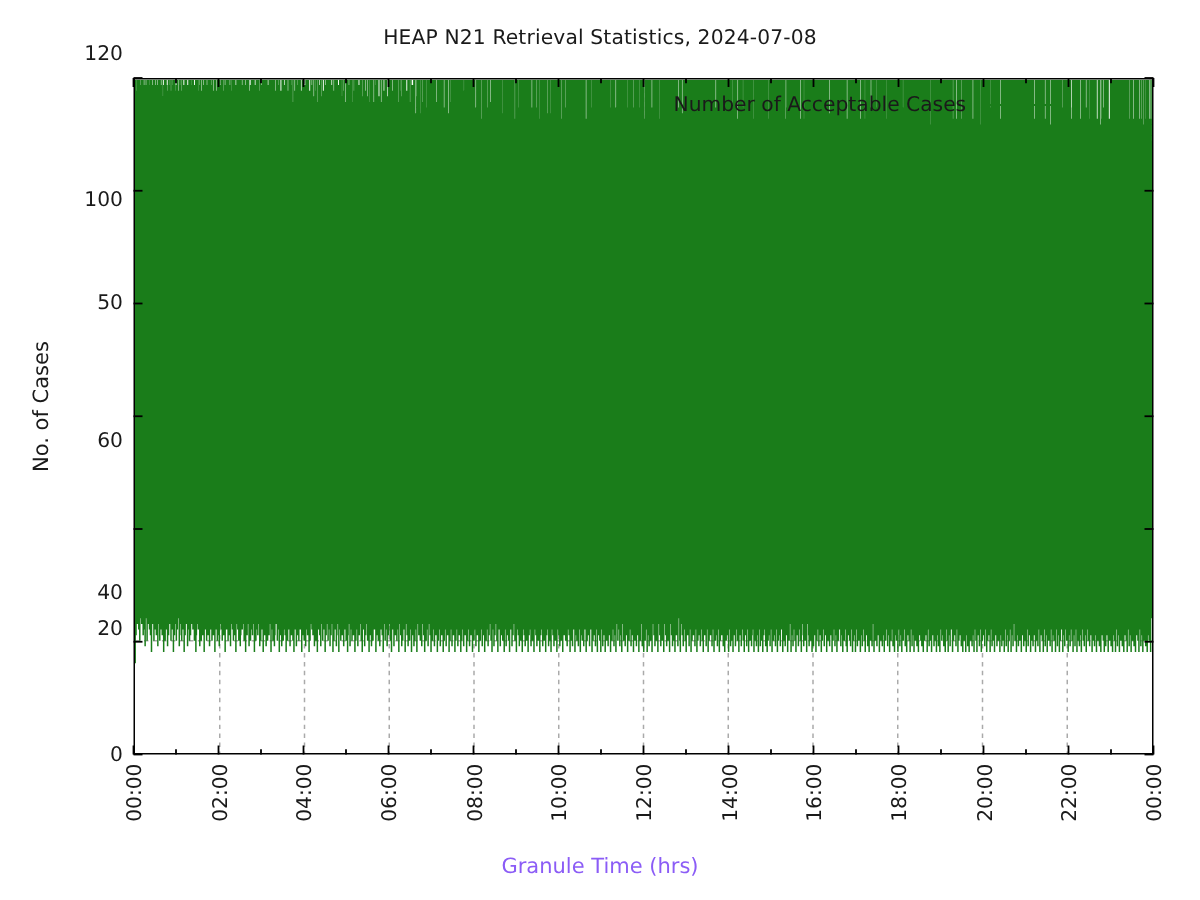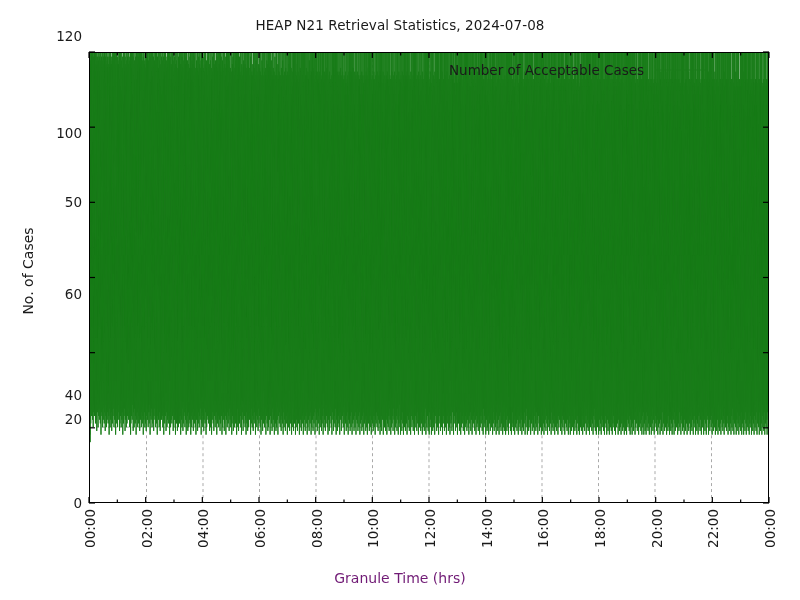--- a/index.html
+++ b/index.html
@@ -70,21 +70,21 @@
     transform-origin: center;
     white-space: nowrap;
   }
   #xaxis-title {
     position: absolute;
     left: 0;
     top: 570px;
     width: 800px;
     text-align: center;
     font-size: 14px;
-    color: #701a75;
+    color: #8b5cf6;
   }
   #yaxis-title {
     position: absolute;
     left: -52px;
     top: 263px;
     width: 160px;
     text-align: center;
     font-size: 14px;
     color: #1a1a1a;
     transform: rotate(-90deg);

